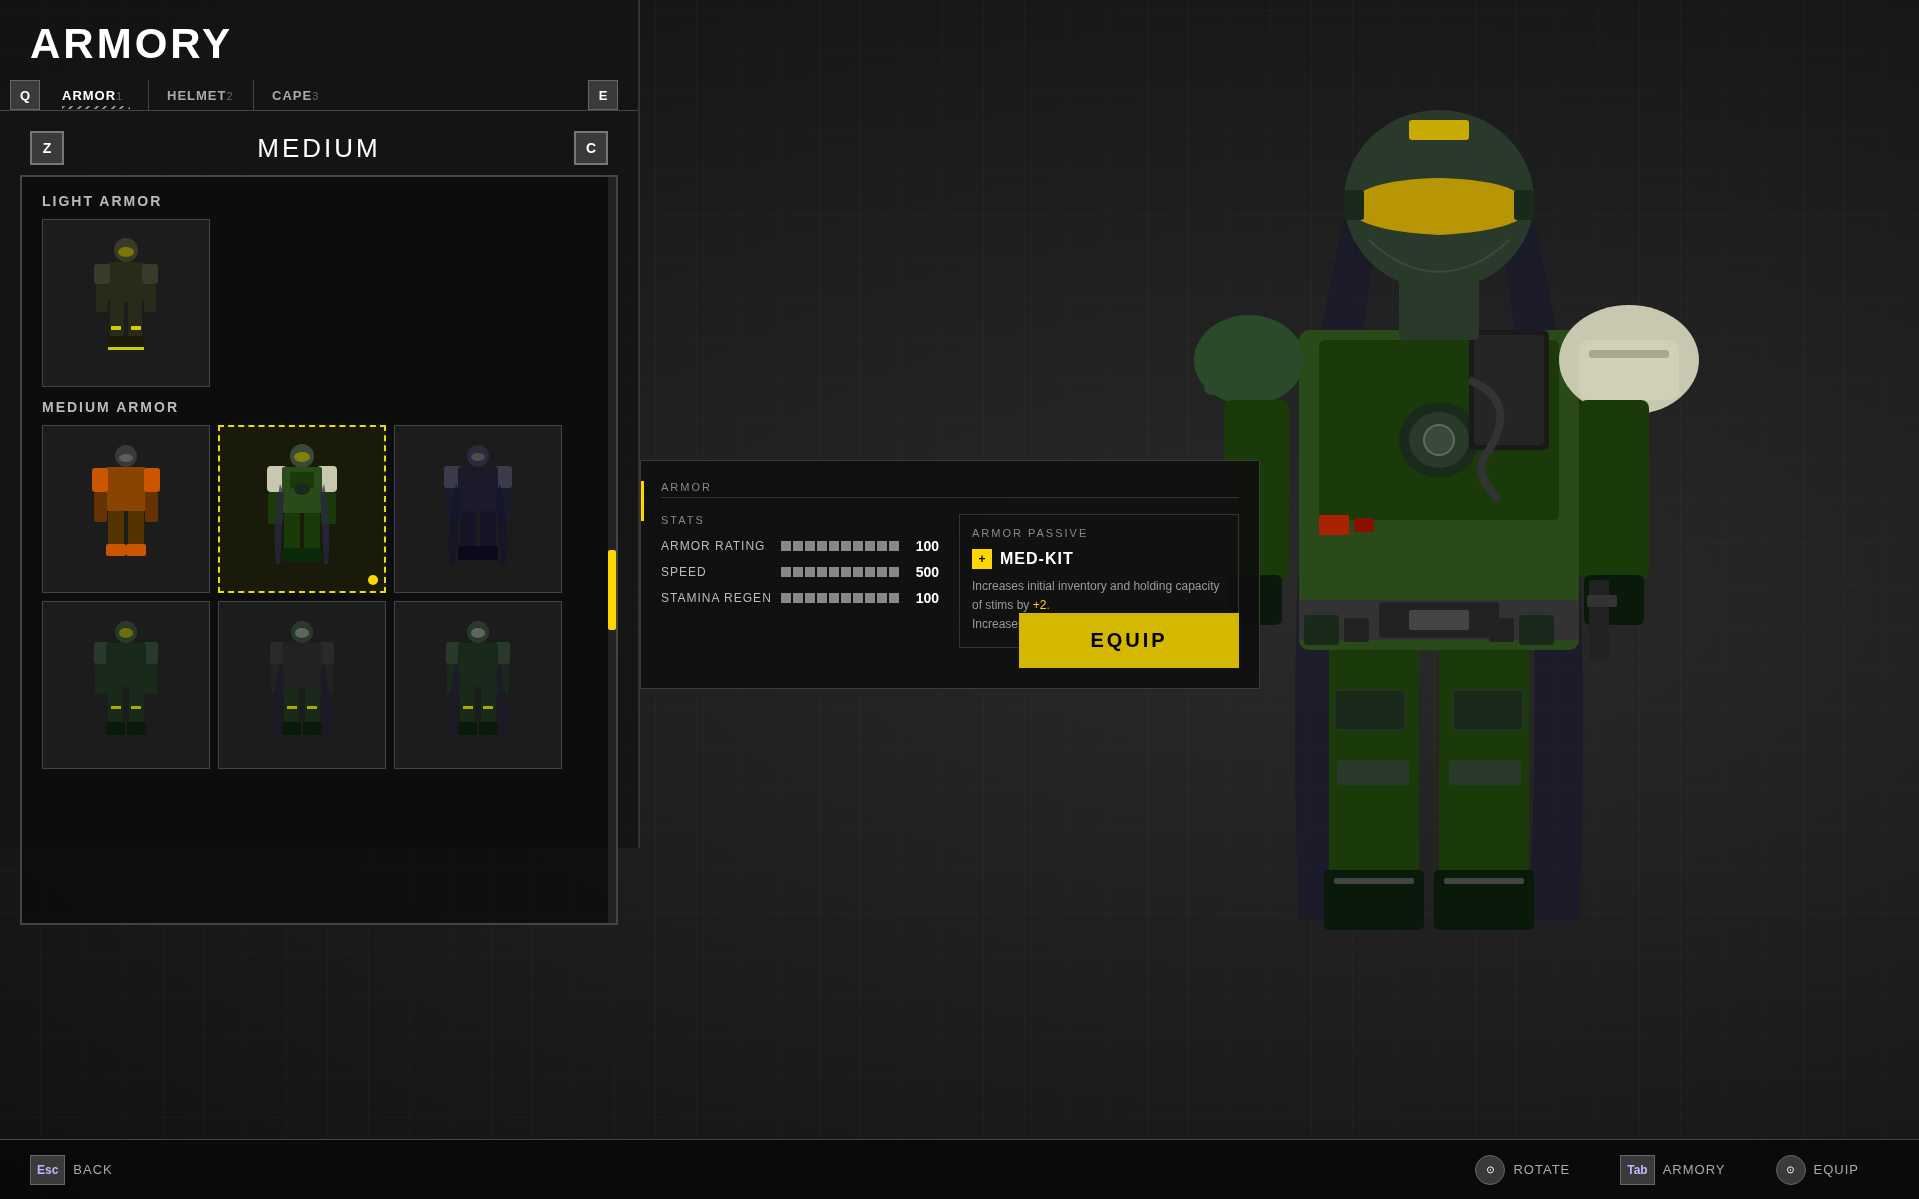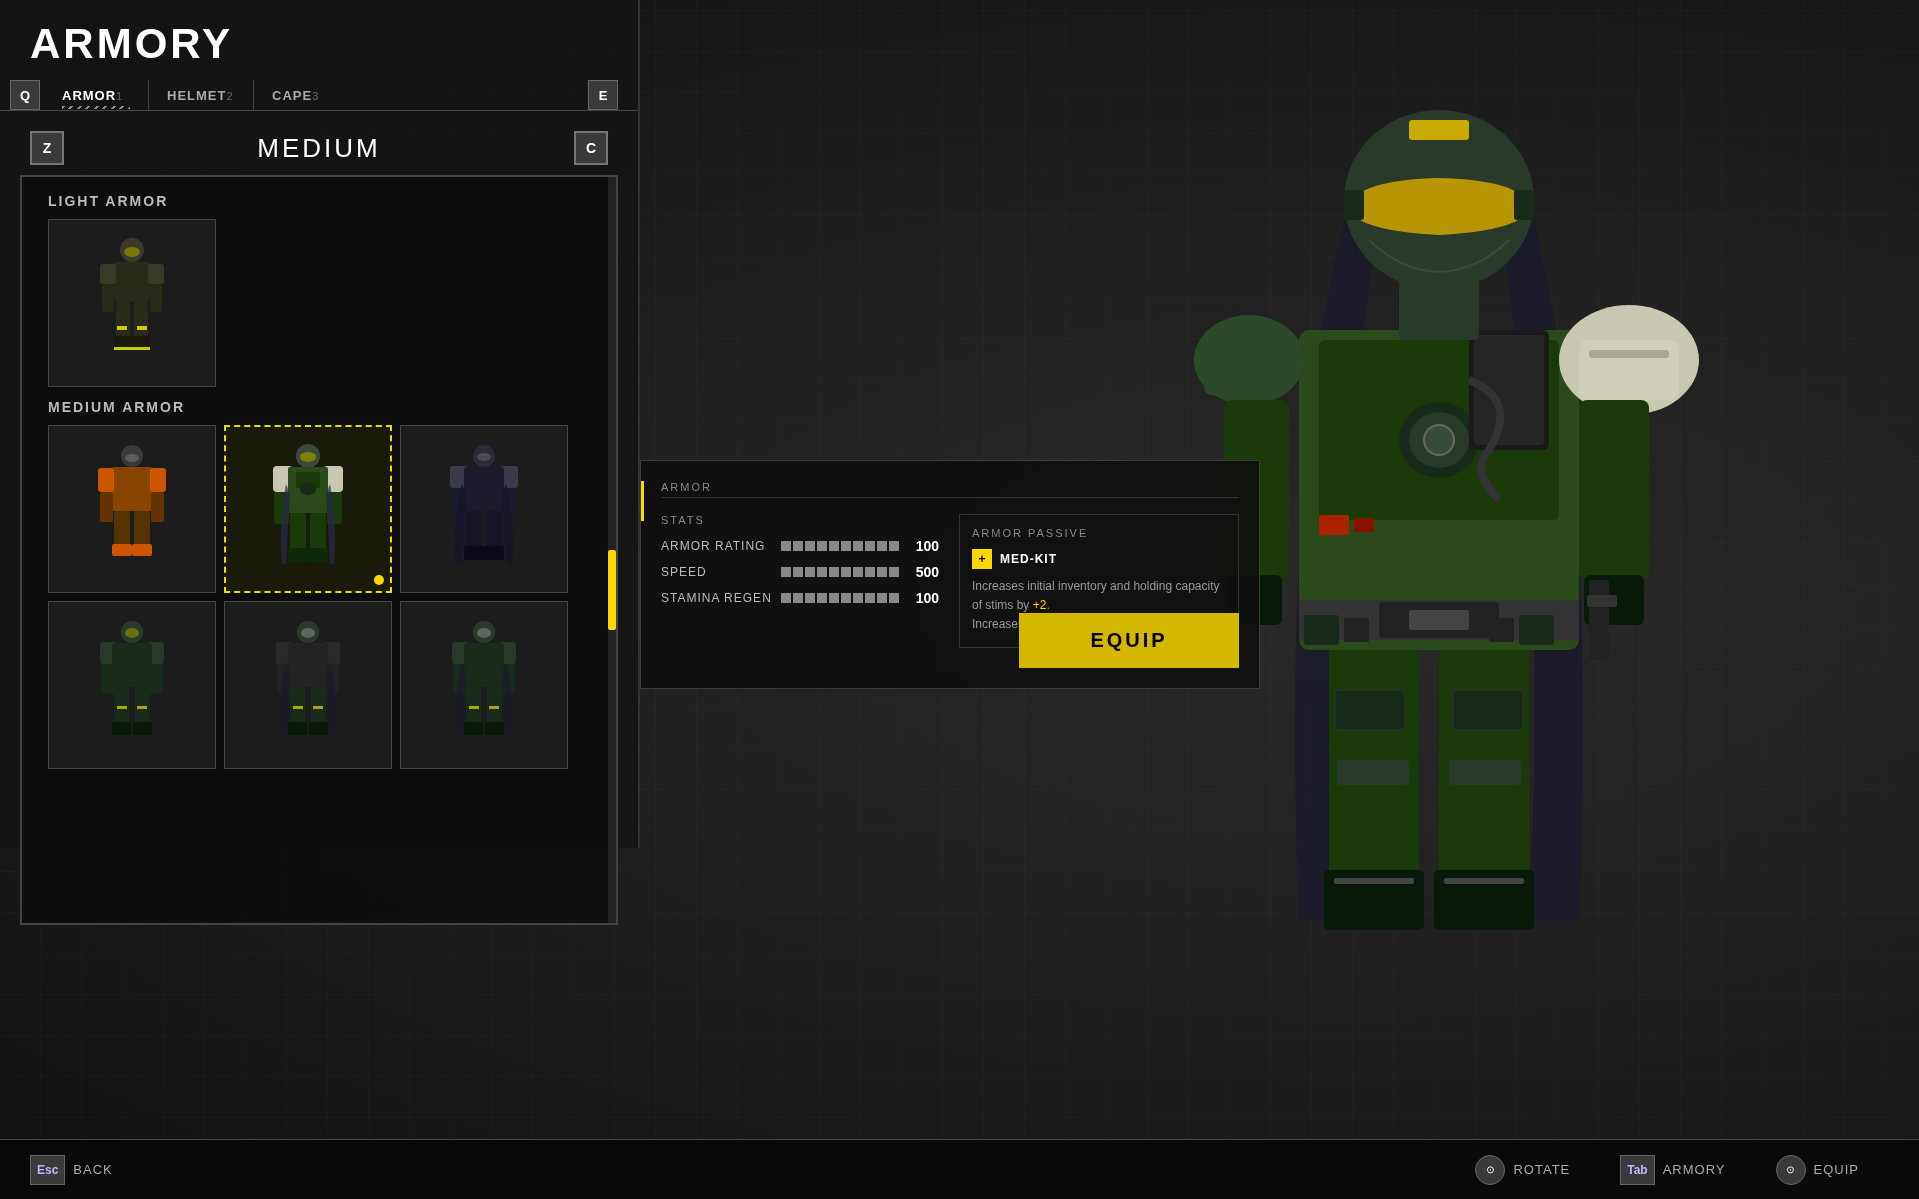--- a/index.html
+++ b/index.html
@@ -180,21 +180,21 @@
       position: absolute;
       top: 50%;
       left: 0;
       right: 0;
       height: 80px;
       background: #ffd700;
       border-radius: 2px;
     }
 
     .items-inner {
-      padding: 16px 26px;
+      padding: 16px 20px;
       padding-right: 20px;
     }
 
     .section-label {
       font-size: 14px;
       font-weight: bold;
       letter-spacing: 2px;
       color: #bbb;
       margin-bottom: 10px;
       text-transform: uppercase;
@@ -355,21 +355,21 @@
       height: 20px;
       background: #ffd700;
       display: flex;
       align-items: center;
       justify-content: center;
       font-size: 12px;
       font-weight: bold;
       color: #000;
     }
     .passive-name {
-      font-size: 12px;
+      font-size: 16px;
       font-weight: bold;
       color: #fff;
       letter-spacing: 1px;
     }
     .passive-desc {
       font-size: 12px;
       color: #999;
       line-height: 1.6;
     }
     .passive-highlight {

